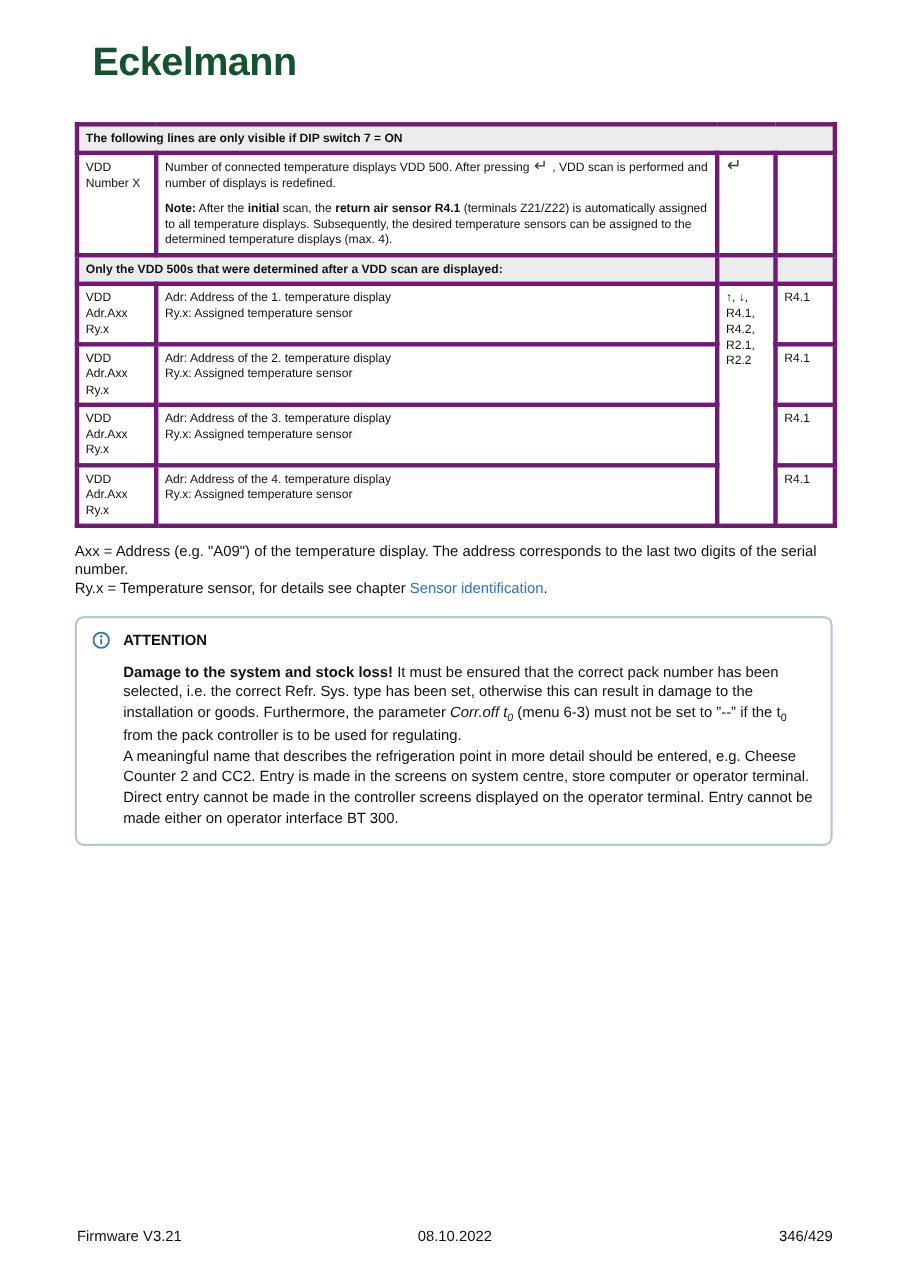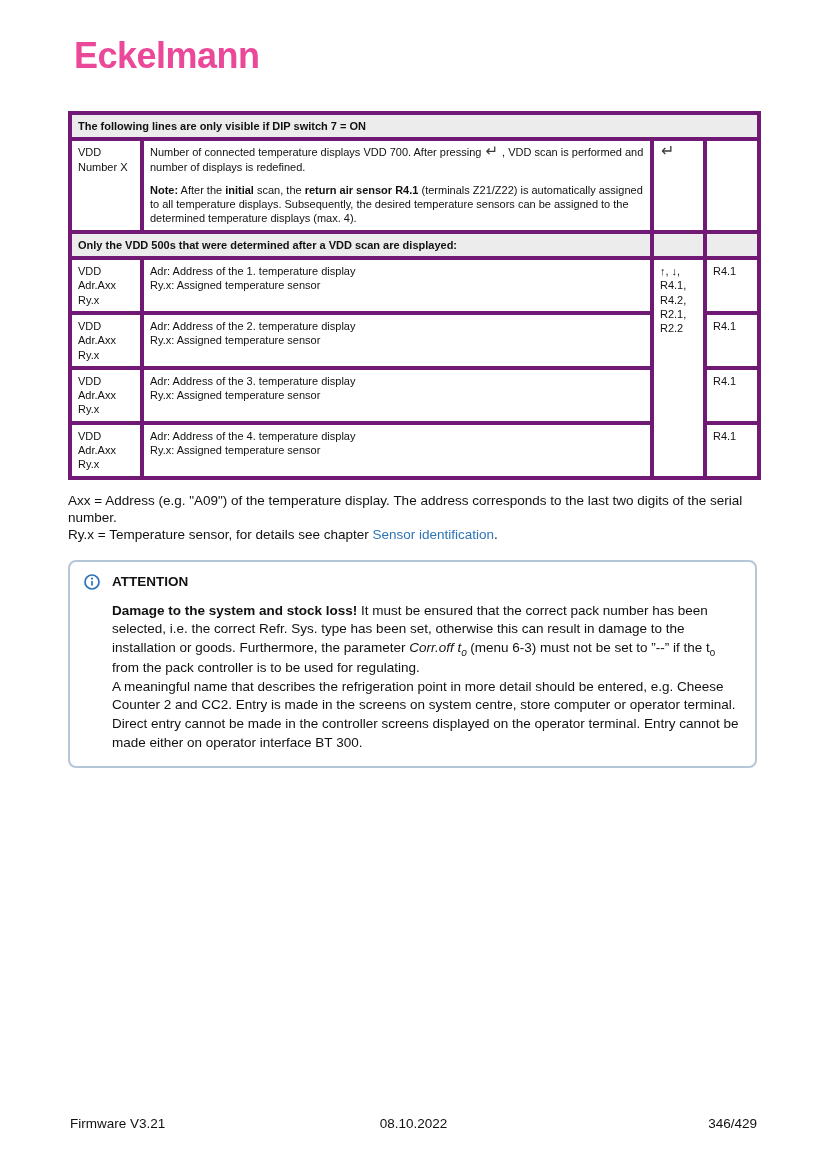--- a/index.html
+++ b/index.html
@@ -8,22 +8,22 @@
     width: 827px; height: 1169px;
     position: relative;
     font-family: "Liberation Sans", sans-serif;
     color: #111;
     overflow: hidden;
   }
   .page { position: absolute; left: 68px; top: 0; width: 689px; }
 
   
   .logo {
-    margin-top: 38px; margin-left: 6px;
-    font-size: 36px; font-weight: bold; color: #ec4899;
+    margin-top: 38px; margin-left: 16px;
+    font-size: 36px; font-weight: bold; color: #14532d;
     letter-spacing: -0.5px; line-height: 1;
   }
 
   
   table.paramtable {
     margin-top: 37px;
     width: 689px;
     border-collapse: collapse;
     table-layout: fixed;
     font-size: 11px; line-height: 1.3;
@@ -95,21 +95,21 @@
         <col style="width:53px">
         <col style="width:54px">
     </colgroup>
     <tbody>
       <tr class="r-hdr">
         <td class="hdr" colspan="4">The following lines are only visible if DIP switch 7 = ON</td>
       </tr>
       <tr class="r-vdd-number">
         <td class="c-param">VDD<br>Number X</td>
         <td class="c-desc">
-          <div><span class="">Number of connected temperature displays VDD 700. After pressing </span><span class="icn enter-icon">↵</span><span class=""> , VDD scan is performed and number of displays is redefined.</span></div>
+          <div><span class="">Number of connected temperature displays VDD 500. After pressing </span><span class="icn enter-icon">↵</span><span class=""> , VDD scan is performed and number of displays is redefined.</span></div>
           <div class="note-para"><span class="b">Note:</span><span class=""> After the </span><span class="b">initial</span><span class=""> scan, the </span><span class="b">return air sensor R4.1</span><span class=""> (terminals Z21/Z22) is automatically assigned to all temperature displays. Subsequently, the desired temperature sensors can be assigned to the determined temperature displays (max. 4).</span></div>
         </td>
         <td class="c-keys keys-cell"><span class="icn enter-icon">↵</span></td>
         <td class="c-def"></td>
       </tr>
       <tr class="r-hdr">
         <td class="hdr" colspan="2">Only the VDD 500s that were determined after a VDD scan are displayed:</td>
         <td class="hdr"></td>
         <td class="hdr"></td>
       </tr>

